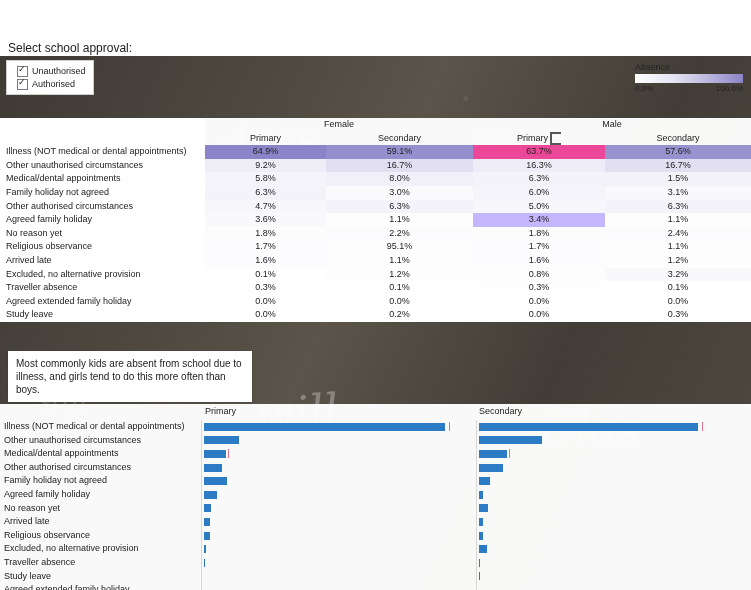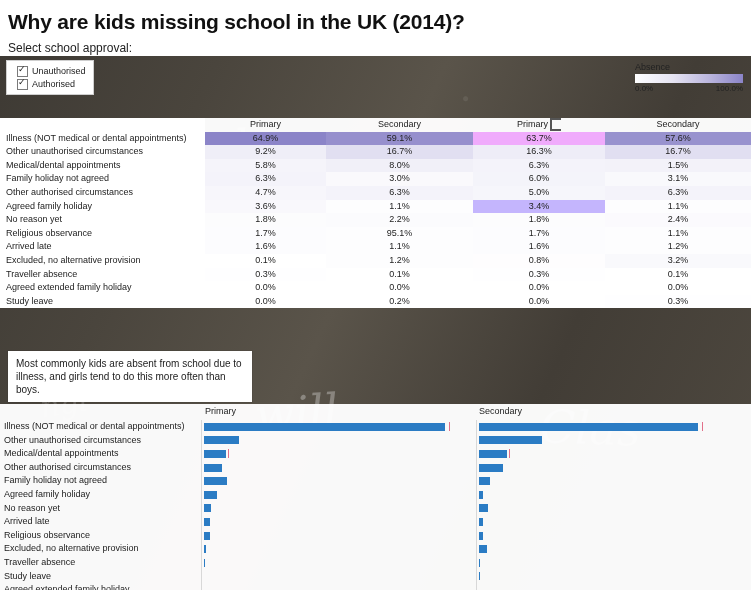--- a/index.html
+++ b/index.html
@@ -138,21 +138,20 @@
   <span class="chalk c1">class</span>
   <span class="chalk c2">ss</span>
   <span class="chalk c3">wil</span>
   <span class="chalk c4">will</span>
   <span class="chalk c5">Clas</span>
   <span class="chalk c6">ngl</span>
   <span class="chalk c7">lu</span>
 </div>
 
 <div class="header">
-  <div class="title">Why are kids missing school in the UK (2014)?</div>
   <div class="subtitle">Select school approval:</div>
 </div>
 
 <div class="filter">
   <div class="filter-row">
     <span class="cb"></span>
     <span class="filter-label">Unauthorised</span>
   </div>
   <div class="filter-row">
     <span class="cb"></span>
@@ -174,34 +173,39 @@
     <colgroup>
       <col style="width:205px">
       <col style="width:121px">
         <col style="width:147px">
       <col style="width:132px">
         <col style="width:146px">
     </colgroup>
     <thead>
       <tr>
         <th class="hdr-spacer"></th>
+        <th class="colgroup-cell" colspan="2">Female</th>
+        <th class="colgroup-cell" colspan="2">Male</th>
+      </tr>
+      <tr>
+        <th class="hdr-spacer"></th>
         <th class="subhead">Primary</th>
         <th class="subhead">Secondary</th>
         <th class="subhead">
           <span>Primary</span><span class="male-mark"></span>
         </th>
         <th class="subhead">Secondary</th>
       </tr>
     </thead>
     <tbody>
         <tr>
           <td class="rowlabel">Illness (NOT medical or dental appointments)</td>
           <td class="val" style="background: rgb(139, 132, 200);">64.9%</td>
           <td class="val" style="background: rgb(150, 143, 205);">59.1%</td>
-          <td class="val grp-divider" style="background: #f0abfc;">63.7%</td>
+          <td class="val grp-divider" style="background: #ec4899;">63.7%</td>
           <td class="val" style="background: rgb(152, 146, 206);">57.6%</td>
         </tr>
         <tr>
           <td class="rowlabel">Other unauthorised circumstances</td>
           <td class="val" style="background: rgb(239, 238, 247);">9.2%</td>
           <td class="val" style="background: rgb(225, 223, 241);">16.7%</td>
           <td class="val grp-divider" style="background: rgb(238, 237, 247);">16.3%</td>
           <td class="val" style="background: rgb(225, 223, 241);">16.7%</td>
         </tr>
         <tr>

